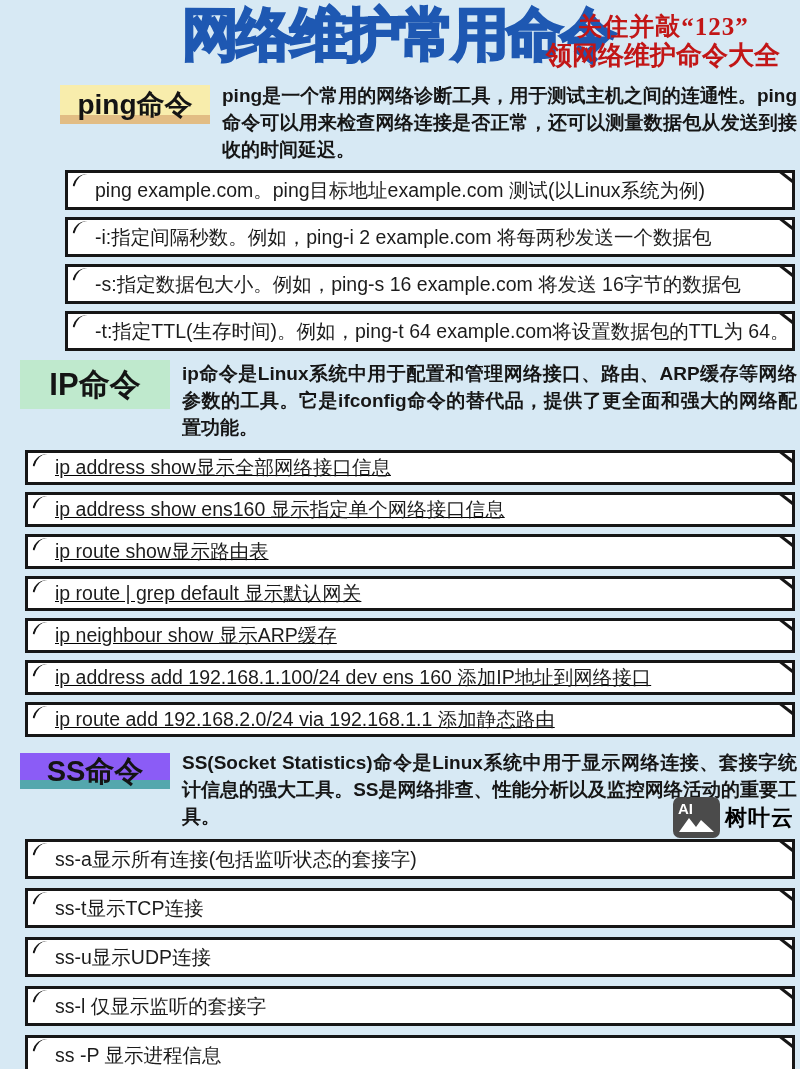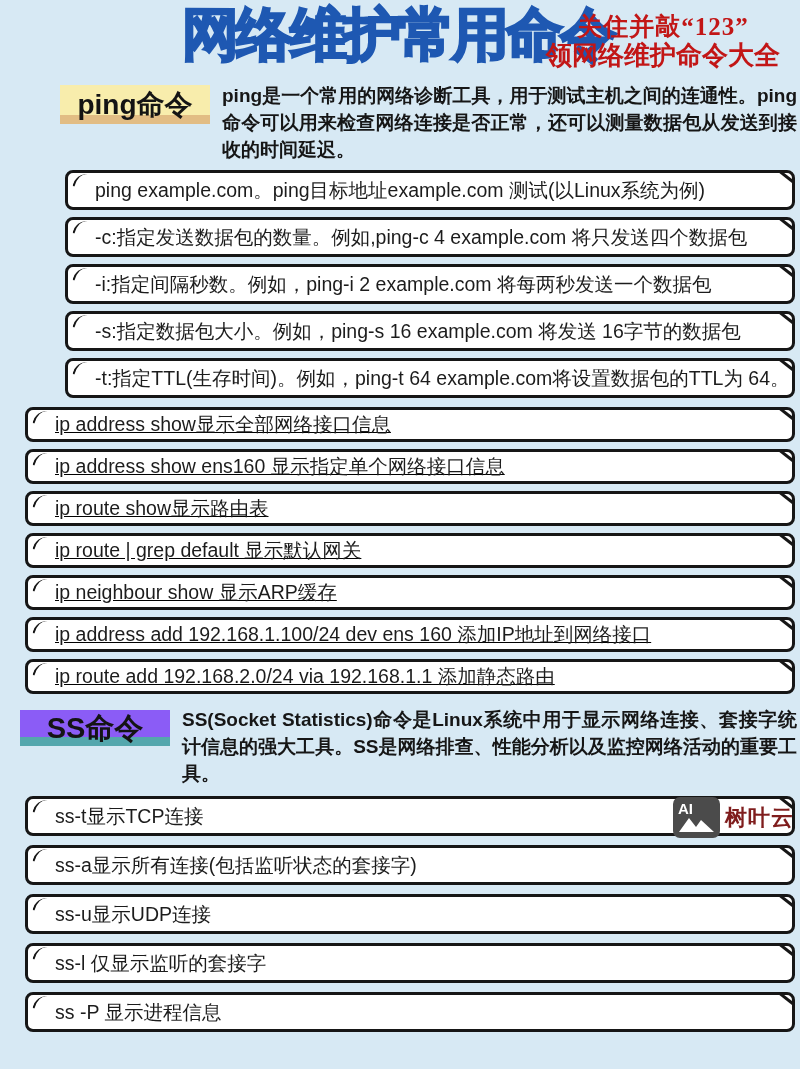--- a/index.html
+++ b/index.html
@@ -76,21 +76,21 @@
     padding-right: 3px;
     text-align: justify;
   }
 
   
   .rows { margin: 0 5px; }
   .cmd {
     position: relative;
     background: #ffffff;
     border: 3px solid #161616;
-    border-radius: 8px;
+    border-radius: 0;
     color: #1c1c1c;
     font-size: 19.5px;
     padding-left: 27px;
     padding-right: 8px;
     white-space: nowrap;
     overflow: hidden;
   }
   
   .cmd::before {
     content: "";
@@ -125,21 +125,21 @@
   
   .watermark {
     position: absolute;
     right: 6px; bottom: 7px;
     display: flex;
     align-items: center;
     gap: 5px;
     z-index: 5;
   }
   .watermark-text {
-    color: #7f1d1d;
+    color: #000000;
     font-weight: bold;
     font-size: 22px;
     letter-spacing: 1px;
   }
 </style>
 </head>
 <body>
 
 <div class="page">
 
@@ -153,49 +153,54 @@
 
   <div class="section section--ping">
     <div class="section-head">
       <div class="badge-col">
         <div class="badge badge--ping">ping命令</div>
       </div>
       <p class="section-desc">ping是一个常用的网络诊断工具，用于测试主机之间的连通性。ping 命令可以用来检查网络连接是否正常，还可以测量数据包从发送到接收的时间延迟。</p>
     </div>
     <div class="rows rows--ping">
       <div class="cmd">ping example.com。ping目标地址example.com 测试(以Linux系统为例)</div>
-      <div class="cmd">-c:指定发送数据包的数量。例如,ping-c 4 example.com 将只发送四个数据包</div>
       <div class="cmd">-i:指定间隔秒数。例如，ping-i 2 example.com 将每两秒发送一个数据包</div>
       <div class="cmd">-s:指定数据包大小。例如，ping-s 16 example.com 将发送 16字节的数据包</div>
       <div class="cmd">-t:指定TTL(生存时间)。例如，ping-t 64 example.com将设置数据包的TTL为 64。</div>
     </div>
   </div>
 
   <div class="section section--ip">
+    <div class="section-head">
+      <div class="badge-col">
+        <div class="badge badge--ip">IP命令</div>
+      </div>
+      <p class="section-desc">ip命令是Linux系统中用于配置和管理网络接口、路由、ARP缓存等网络参数的工具。它是ifconfig命令的替代品，提供了更全面和强大的网络配置功能。</p>
+    </div>
     <div class="rows rows--ip">
       <div class="cmd">ip address show显示全部网络接口信息</div>
       <div class="cmd">ip address show ens160 显示指定单个网络接口信息</div>
       <div class="cmd">ip route show显示路由表</div>
       <div class="cmd">ip route | grep default 显示默认网关</div>
       <div class="cmd">ip neighbour show 显示ARP缓存</div>
       <div class="cmd">ip address add 192.168.1.100/24 dev ens 160 添加IP地址到网络接口</div>
       <div class="cmd">ip route add 192.168.2.0/24 via 192.168.1.1 添加静态路由</div>
     </div>
   </div>
 
   <div class="section section--ss">
     <div class="section-head">
       <div class="badge-col">
         <div class="badge badge--ss">SS命令</div>
       </div>
       <p class="section-desc">SS(Socket Statistics)命令是Linux系统中用于显示网络连接、套接字统计信息的强大工具。SS是网络排查、性能分析以及监控网络活动的重要工具。</p>
     </div>
     <div class="rows rows--ss">
+      <div class="cmd">ss-a显示所有连接(包括监听状态的套接字)</div>
       <div class="cmd">ss-t显示TCP连接</div>
-      <div class="cmd">ss-a显示所有连接(包括监听状态的套接字)</div>
       <div class="cmd">ss-u显示UDP连接</div>
       <div class="cmd">ss-l 仅显示监听的套接字</div>
       <div class="cmd">ss -P 显示进程信息</div>
 
     </div>
   </div>
 
   <div class="watermark">
     <span style="display:inline-block; line-height:0;">
       <svg width="47" height="41" viewBox="0 0 47 41" xmlns="http://www.w3.org/2000/svg">

